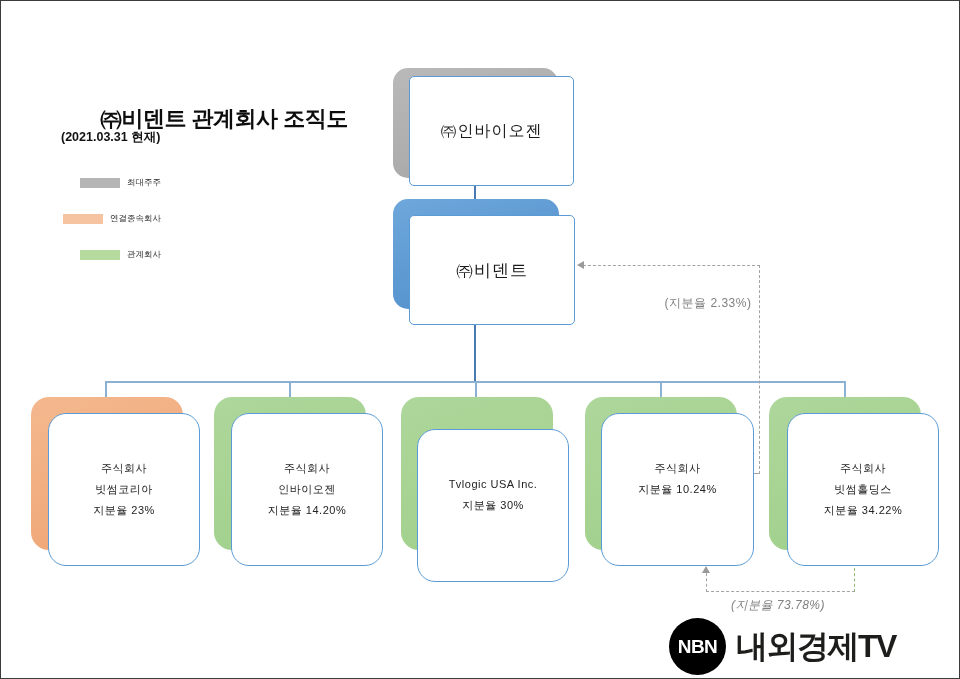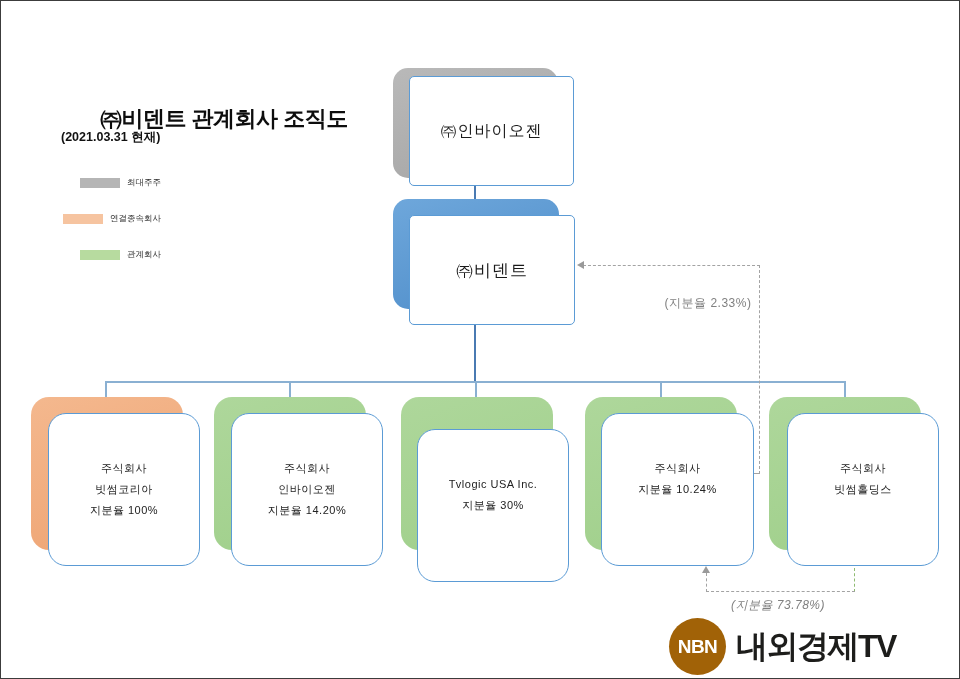--- a/index.html
+++ b/index.html
@@ -40,21 +40,21 @@
   
   .dash-h{position:absolute;height:0;border-top:1px dashed #a3a3a3;}
   .dash-v{position:absolute;width:0;border-left:1px dashed #a3a3a3;}
   .dash-v.greenish{border-left-color:#8fbb72;}
   .arrow-left{position:absolute;width:0;height:0;border-top:4.5px solid transparent;border-bottom:4.5px solid transparent;border-right:7px solid #9a9a9a;}
   .arrow-up{position:absolute;width:0;height:0;border-left:4.5px solid transparent;border-right:4.5px solid transparent;border-bottom:7px solid #9a9a9a;}
   .ann-label{position:absolute;font-size:12px;color:#808080;text-align:center;letter-spacing:0.5px;}
 
   
   .logo-badge{position:absolute;left:668px;top:617px;width:57px;height:57px;border-radius:50%;
-              background:#a16207;display:flex;align-items:center;justify-content:center;
+              background:#000000;display:flex;align-items:center;justify-content:center;
               color:#fff;font-size:19px;font-weight:800;letter-spacing:-0.5px;}
   .logo-text{position:absolute;left:735px;top:617px;height:57px;display:flex;align-items:center;
              font-size:32px;font-weight:800;color:#1d1d1b;letter-spacing:-1.5px;}
 </style>
 </head>
 <body>
 
 <div class="canvas">
 
   <div class="title">㈜비덴트 관계회사 조직도</div>
@@ -96,21 +96,21 @@
     <div class="card parent" style="left:408px;top:214px;">
       <span>㈜비덴트</span>
     </div>
   </div>
 
   <div>
     <div class="shadow sh-orange child-sh" style="left:30px;top:396px;"></div>
     <div class="card child" style="left:47px;top:412px;">
       <span class="ln">주식회사</span>
       <span class="ln">빗썸코리아</span>
-      <span class="ln">지분율 100%</span>
+      <span class="ln">지분율 23%</span>
     </div>
   </div>
 
   <div>
     <div class="shadow sh-green child-sh" style="left:213px;top:396px;"></div>
     <div class="card child" style="left:230px;top:412px;">
       <span class="ln">주식회사</span>
       <span class="ln">인바이오젠</span>
       <span class="ln em">지분율 14.20%</span>
     </div>
@@ -131,20 +131,21 @@
       <span class="ln">주식회사</span>
       <span class="ln em">지분율 10.24%</span>
     </div>
   </div>
 
   <div>
     <div class="shadow sh-green child-sh" style="left:768px;top:396px;"></div>
     <div class="card child" style="left:786px;top:412px;">
       <span class="ln">주식회사</span>
       <span class="ln">빗썸홀딩스</span>
+      <span class="ln em">지분율 34.22%</span>
     </div>
   </div>
 
   <div class="dash-h" style="left:753px;top:472px;width:6px;"></div>
   <div class="dash-v" style="left:758px;top:264px;height:209px;"></div>
   <div class="dash-h" style="left:582px;top:264px;width:177px;"></div>
   <div class="arrow-left" style="left:576px;top:260px;"></div>
   <div class="ann-label" style="left:657px;top:294px;width:100px;">(지분율 2.33%)</div>
 
   <div class="dash-v greenish" style="left:853px;top:567px;height:24px;"></div>

